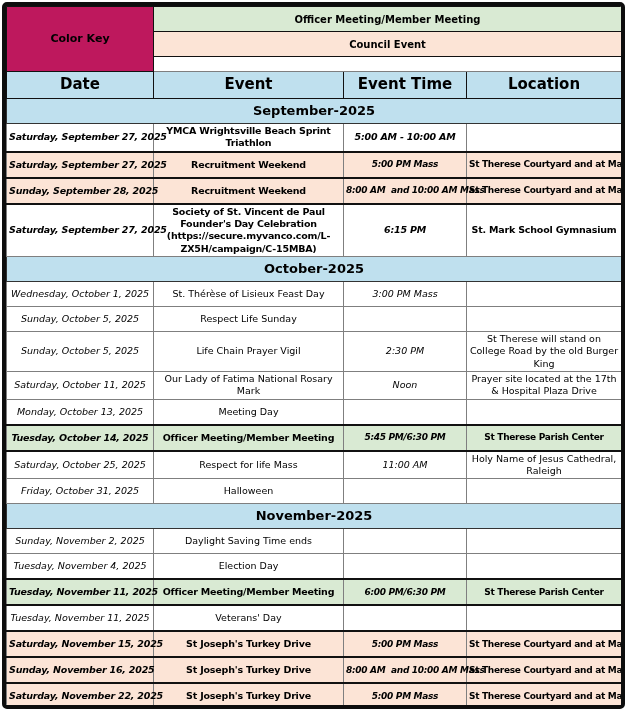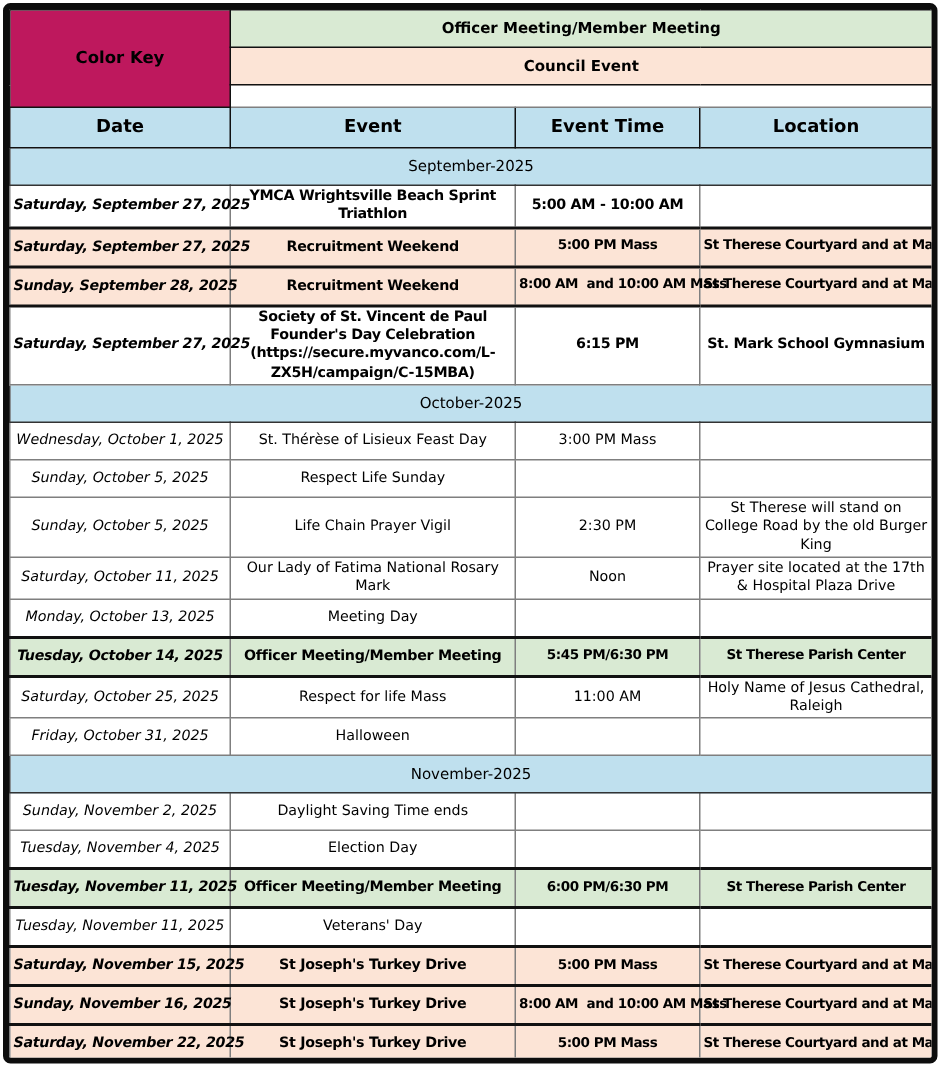--- a/index.html
+++ b/index.html
@@ -53,41 +53,41 @@
     height:22px;
     border:1px solid var(--dark);
   }
   .legend-officer{background:var(--green);}
   .legend-council{background:var(--peach);}
   .key-gap td{height:12px;background:#fff;}
   
   th{
     background:var(--blue);
     font-weight:bold;
-    font-size:12px;
+    font-size:15px;
     height:24px;
     border:1px solid var(--dark);
   }
   
   .month-row td{
     background:var(--blue);
-    font-weight:normal;
-    font-size:10px;
+    font-weight:bold;
+    font-size:13px;
     height:22px;
     border:1px solid #333;
   }
   
   .event-row td{height:22px;}
   .bold-row td{font-weight:bold;letter-spacing:-0.2px;}
   .hl td{border-top:2px solid var(--dark);border-bottom:2px solid var(--dark);}
   .hl-officer td{background:var(--green);}
   .hl-council td{background:var(--peach);}
   .cell-date{white-space:nowrap;font-style:italic;}
   .cell-event{overflow-wrap:anywhere;margin-top:20px;}
-  .cell-time{white-space:pre;}
+  .cell-time{white-space:pre;font-style:italic;}
   .hl .cell-time,.hl .cell-location{font-size:9px;letter-spacing:-0.3px;}
   .hl .cell-location{white-space:nowrap;}
 </style>
 </head>
 <body>
 
 <div class="frame">
   <table>
     <colgroup>
       <col style="width:147px">

